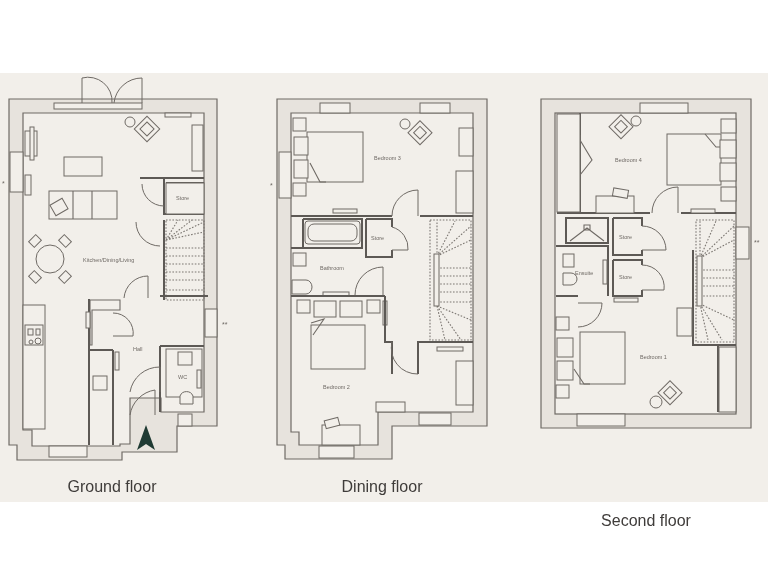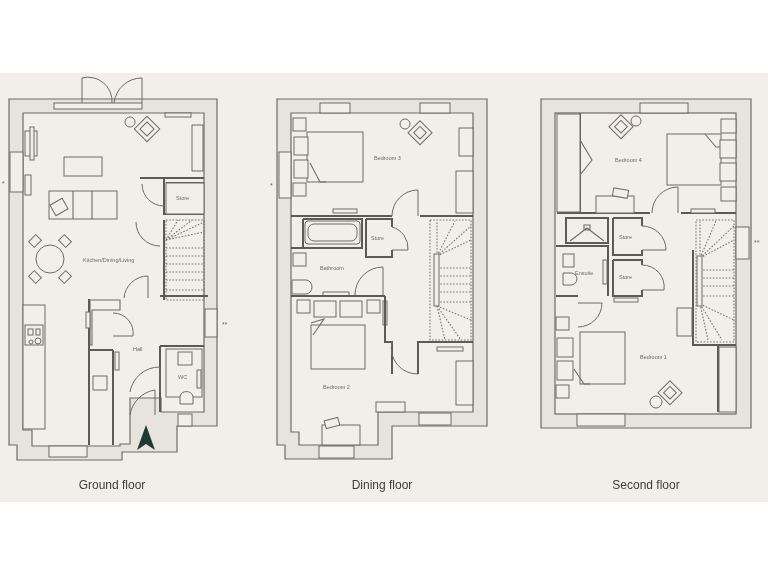--- a/index.html
+++ b/index.html
@@ -10,21 +10,21 @@
   .wall { fill: #e7e3dd; stroke: #6f6a65; stroke-width: 1.2; }
   .inner { fill: #f2efea; stroke: #6f6a65; stroke-width: 1.2; }
   .ln { fill: none; stroke: #6f6a65; stroke-width: 1.1; }
   .thick { fill: none; stroke: #5d5955; stroke-width: 2; }
   .fur { fill: #f2efea; stroke: #6f6a65; stroke-width: 1; }
   .win { fill: #f2efea; stroke: #6f6a65; stroke-width: 1; }
   .stair { fill: none; stroke: #7b7671; stroke-width: 1.1; stroke-dasharray: 1.6 1.6; }
   .door { fill: none; stroke: #6f6a65; stroke-width: 1; }
   .room-label { font-family: "Liberation Sans", sans-serif; font-size: 5.5px; fill: #6f6a65; }
   .marker { font-family: "Liberation Sans", sans-serif; font-size: 7px; fill: #6f6a65; }
-  .floor-title { position: absolute; top: 478px; font-size: 12px; color: #3f3c3a;
+  .floor-title { position: absolute; top: 478px; font-size: 16px; color: #3f3c3a;
                  font-family: "Liberation Sans", sans-serif; text-align: center; width: 200px; }
 </style>
 </head>
 <body>
 
 <div class="panel"></div>
 
 <svg class="plans" viewBox="0 0 768 576" xmlns="http://www.w3.org/2000/svg">
 
   <g>
@@ -227,13 +227,13 @@
     <rect class="fur" x="719" y="347" width="17" height="65"></rect>
     <circle class="fur" cx="656" cy="402" r="6"></circle>
     <rect class="fur" x="662" y="384" width="17" height="17" transform="rotate(45 670 392)"></rect>
     <rect class="fur" x="666" y="388" width="9" height="9" transform="rotate(45 670 392)"></rect>
     <text class="room-label" x="640" y="359">Bedroom 1</text>
   </g>
 </svg>
 
 <div class="floor-title" style="left:12px;">Ground floor</div>
 <div class="floor-title" style="left:282px;">Dining floor</div>
-<div class="floor-title" style="left:546px;">Second floor</div>
+<div class="floor-title" style="left:546px;margin-top:34px;">Second floor</div>
 
 </body></html>

